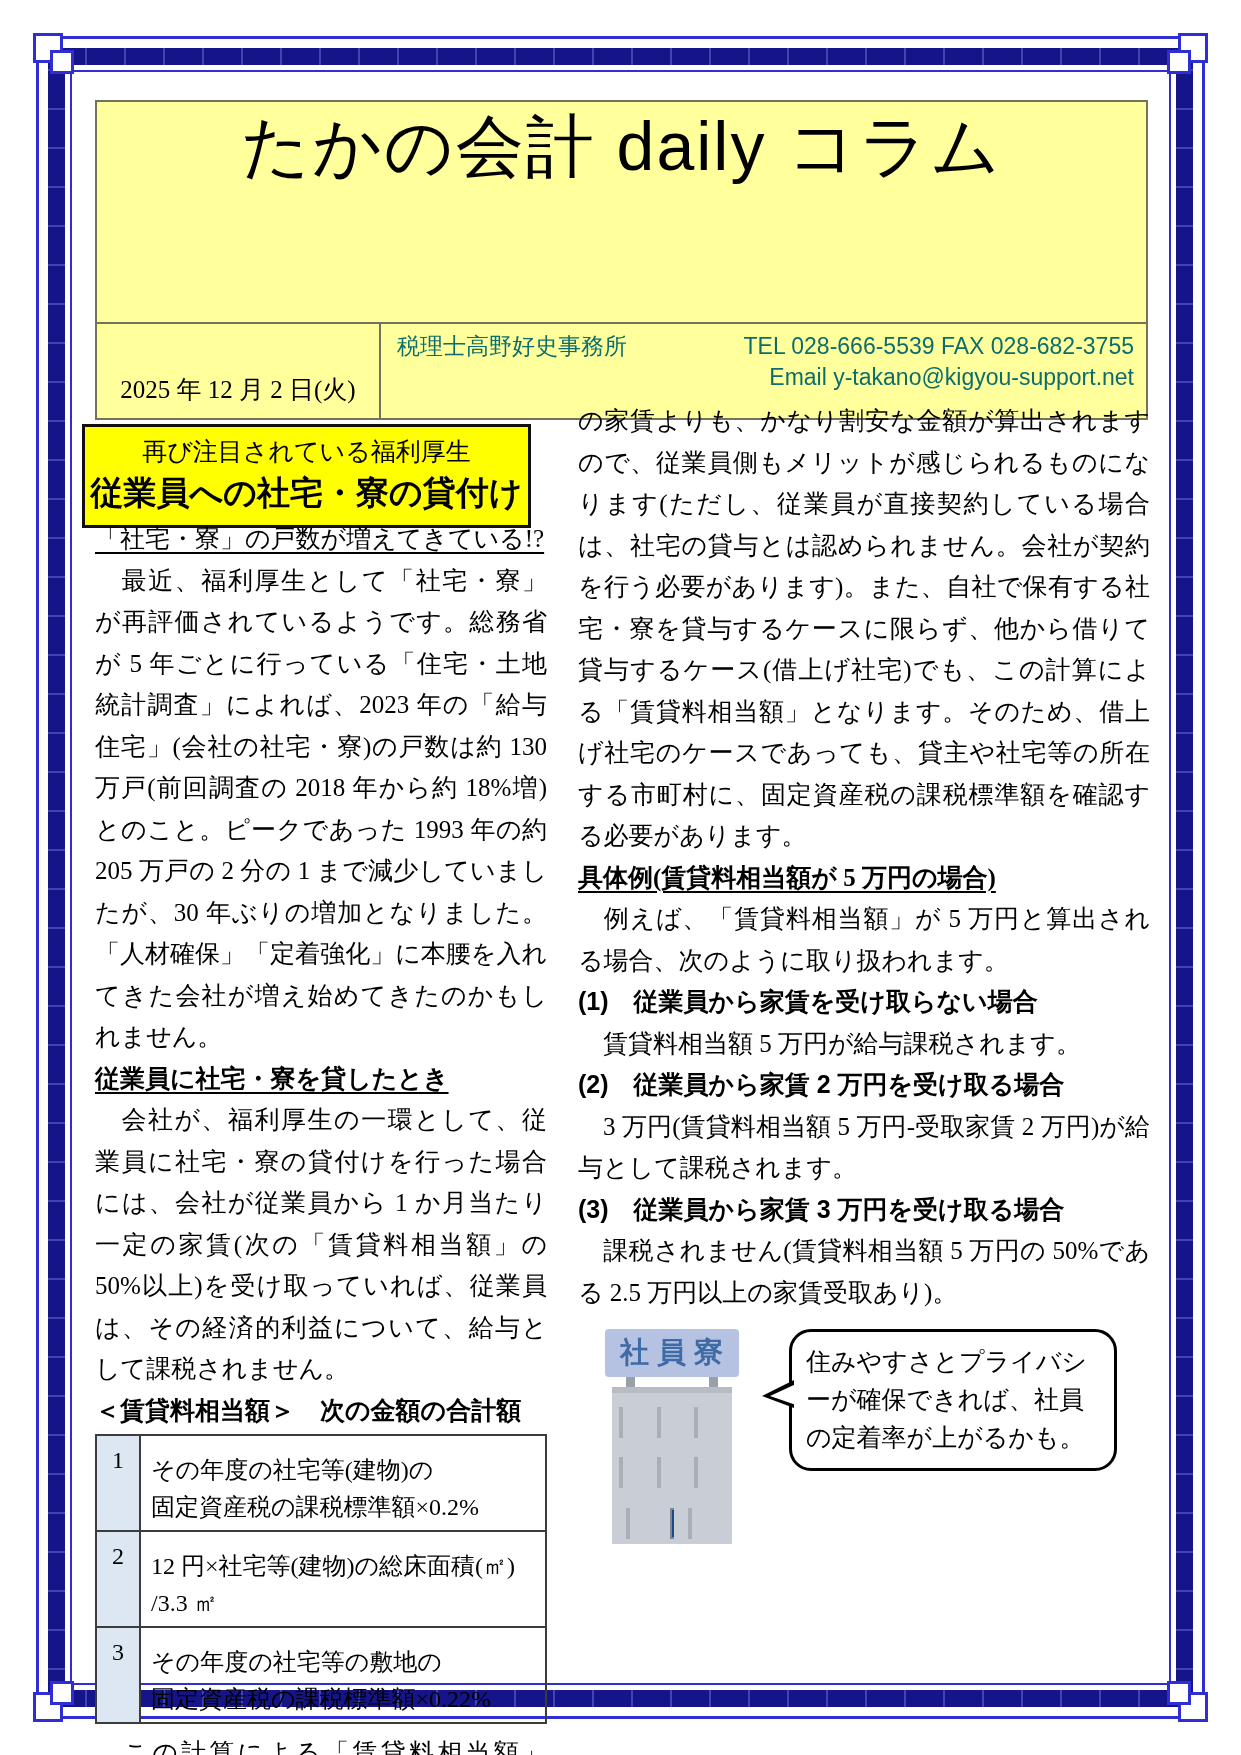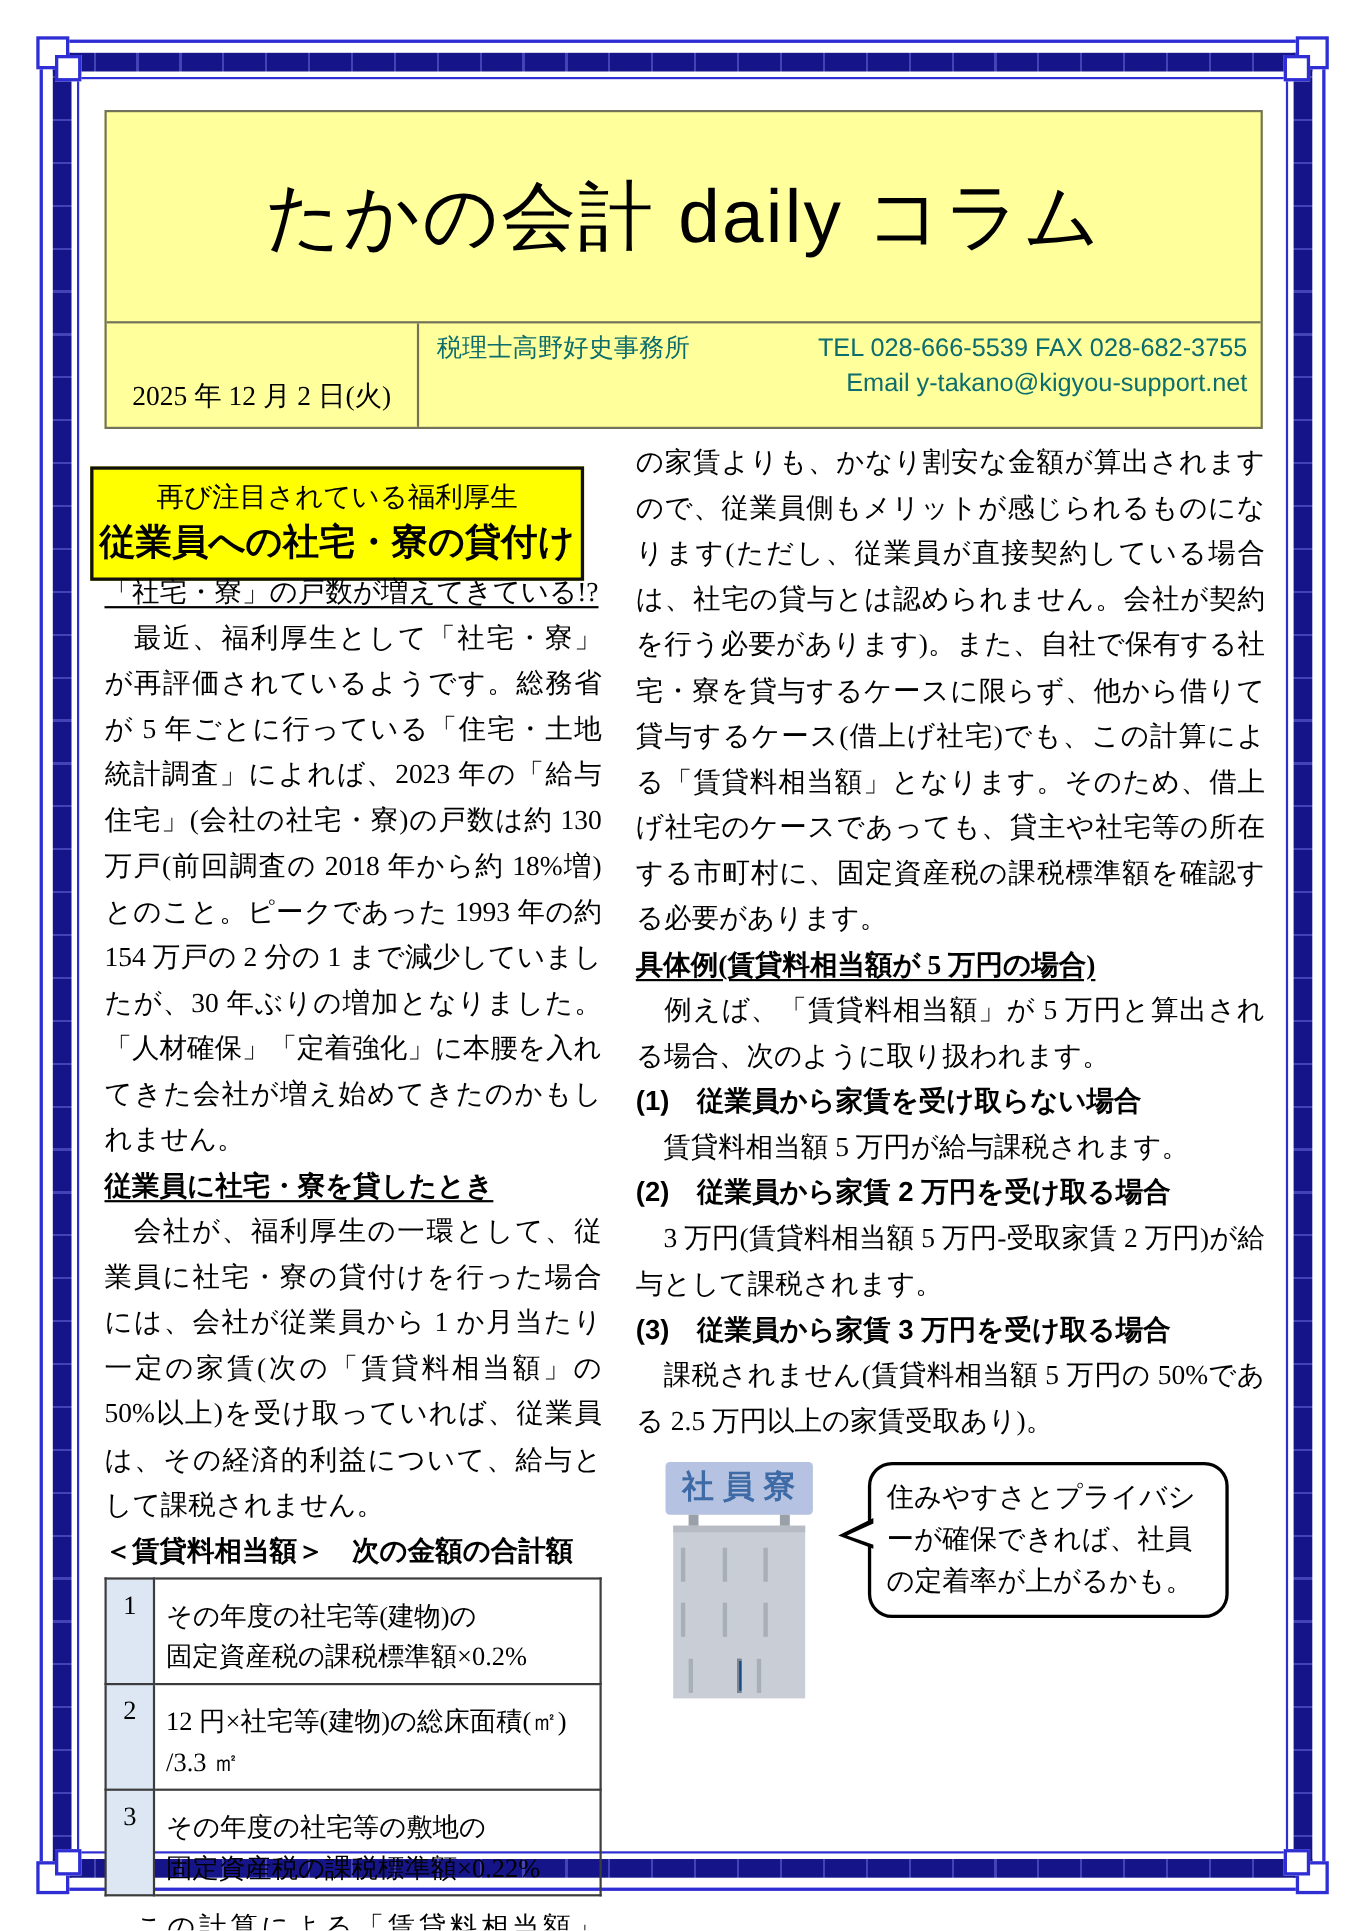--- a/index.html
+++ b/index.html
@@ -23,21 +23,21 @@
   .corner.bl { left:33px; bottom:33px; } .corner.br { right:33px; bottom:33px; }
   .sq { position:absolute; background:#fff; border:3px solid #2e2ed4; box-sizing:border-box; }
   .sq.a { width:30px; height:30px; } .sq.b { width:24px; height:24px; }
   .tl .sq.a { left:0; top:0; } .tl .sq.b { left:17px; top:17px; }
   .tr .sq.a { right:0; top:0; } .tr .sq.b { right:17px; top:17px; }
   .bl .sq.a { left:0; bottom:0; } .bl .sq.b { left:17px; bottom:17px; }
   .br .sq.a { right:0; bottom:0; } .br .sq.b { right:17px; bottom:17px; }
 
   
   .header-box { position:absolute; left:95px; top:100px; width:1053px; border:2px solid #73735c; background:#ffff9c; box-sizing:border-box; }
-  .title-area { height:190px; display:flex; align-items:center; justify-content:center; }
+  .title-area { height:220px; display:flex; justify-content:center; }
   .masthead { font-family:"Liberation Sans","DejaVu Sans",sans-serif; font-size:68px; letter-spacing:2px; }
   .info-row { display:flex; border-top:2px solid #73735c; min-height:94px; }
   .date-cell { width:282px; display:flex; align-items:flex-end; justify-content:center; padding-bottom:12px; font-size:25px; box-sizing:border-box; }
   .contact-cell { flex:1; border-left:2px solid #73735c; padding:7px 12px 7px 16px;
     color:#0d6d6d; font-family:"Liberation Sans","DejaVu Sans",sans-serif; font-size:23px; line-height:31px; box-sizing:border-box; }
   .contact-line2 { display:flex; justify-content:space-between;text-align:right; }
   .contact-line3 { text-align:right; }
 
   
   .headline { position:absolute; left:82px; top:424px; width:449px; box-sizing:border-box;
@@ -132,21 +132,21 @@
     </div>
   </div>
 
   <div class="headline">
     <div class="sub">再び注目されている福利厚生</div>
     <div class="main">従業員への社宅・寮の貸付け</div>
   </div>
 
   <div class="col left">
     <div class="sec-h">「社宅・寮」の戸数が増えてきている!?</div>
-    <div>　最近、福利厚生として「社宅・寮」が再評価されているようです。総務省が 5 年ごとに行っている「住宅・土地統計調査」によれば、2023 年の「給与住宅」(会社の社宅・寮)の戸数は約 130 万戸(前回調査の 2018 年から約 18%増)とのこと。ピークであった 1993 年の約 154 万戸の 2 分の 1 まで減少していましたが、30 年ぶりの増加となりました。「人材確保」「定着強化」に本腰を入れてきた会社が増え始めてきたのかもしれません。</div>
+    <div>　最近、福利厚生として「社宅・寮」が再評価されているようです。総務省が 5 年ごとに行っている「住宅・土地統計調査」によれば、2023 年の「給与住宅」(会社の社宅・寮)の戸数は約 130 万戸(前回調査の 2018 年から約 18%増)とのこと。ピークであった 1993 年の約 205 万戸の 2 分の 1 まで減少していましたが、30 年ぶりの増加となりました。「人材確保」「定着強化」に本腰を入れてきた会社が増え始めてきたのかもしれません。</div>
     <div class="sec-h bold">従業員に社宅・寮を貸したとき</div>
     <div>　会社が、福利厚生の一環として、従業員に社宅・寮の貸付けを行った場合には、会社が従業員から 1 か月当たり一定の家賃(次の「賃貸料相当額」の 50%以上)を受け取っていれば、従業員は、その経済的利益について、給与として課税されません。</div>
     <div class="caption">＜賃貸料相当額＞　次の金額の合計額</div>
     <table class="rates">
       <tbody>
           <tr>
         <td class="no">1</td>
         <td class="desc">
           <div>その年度の社宅等(建物)の</div>
           <div>固定資産税の課税標準額×0.2%</div>

